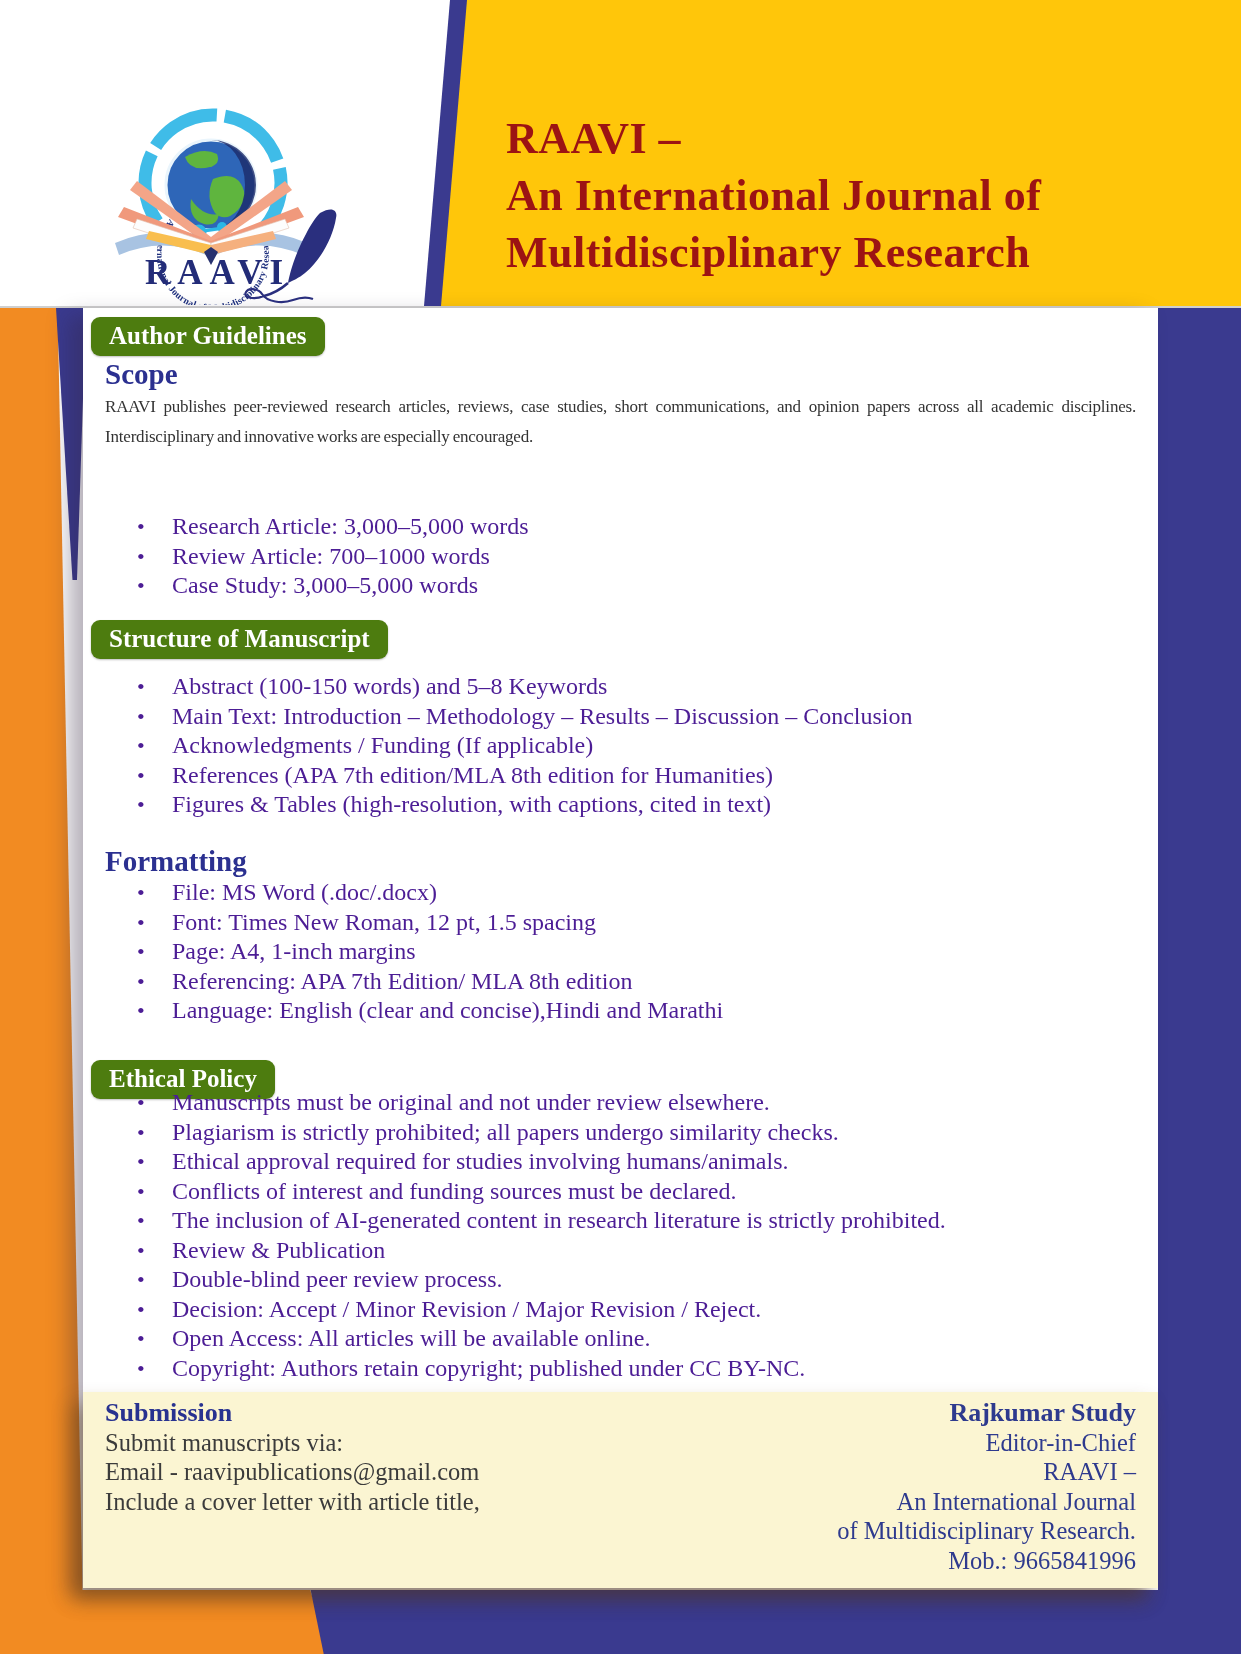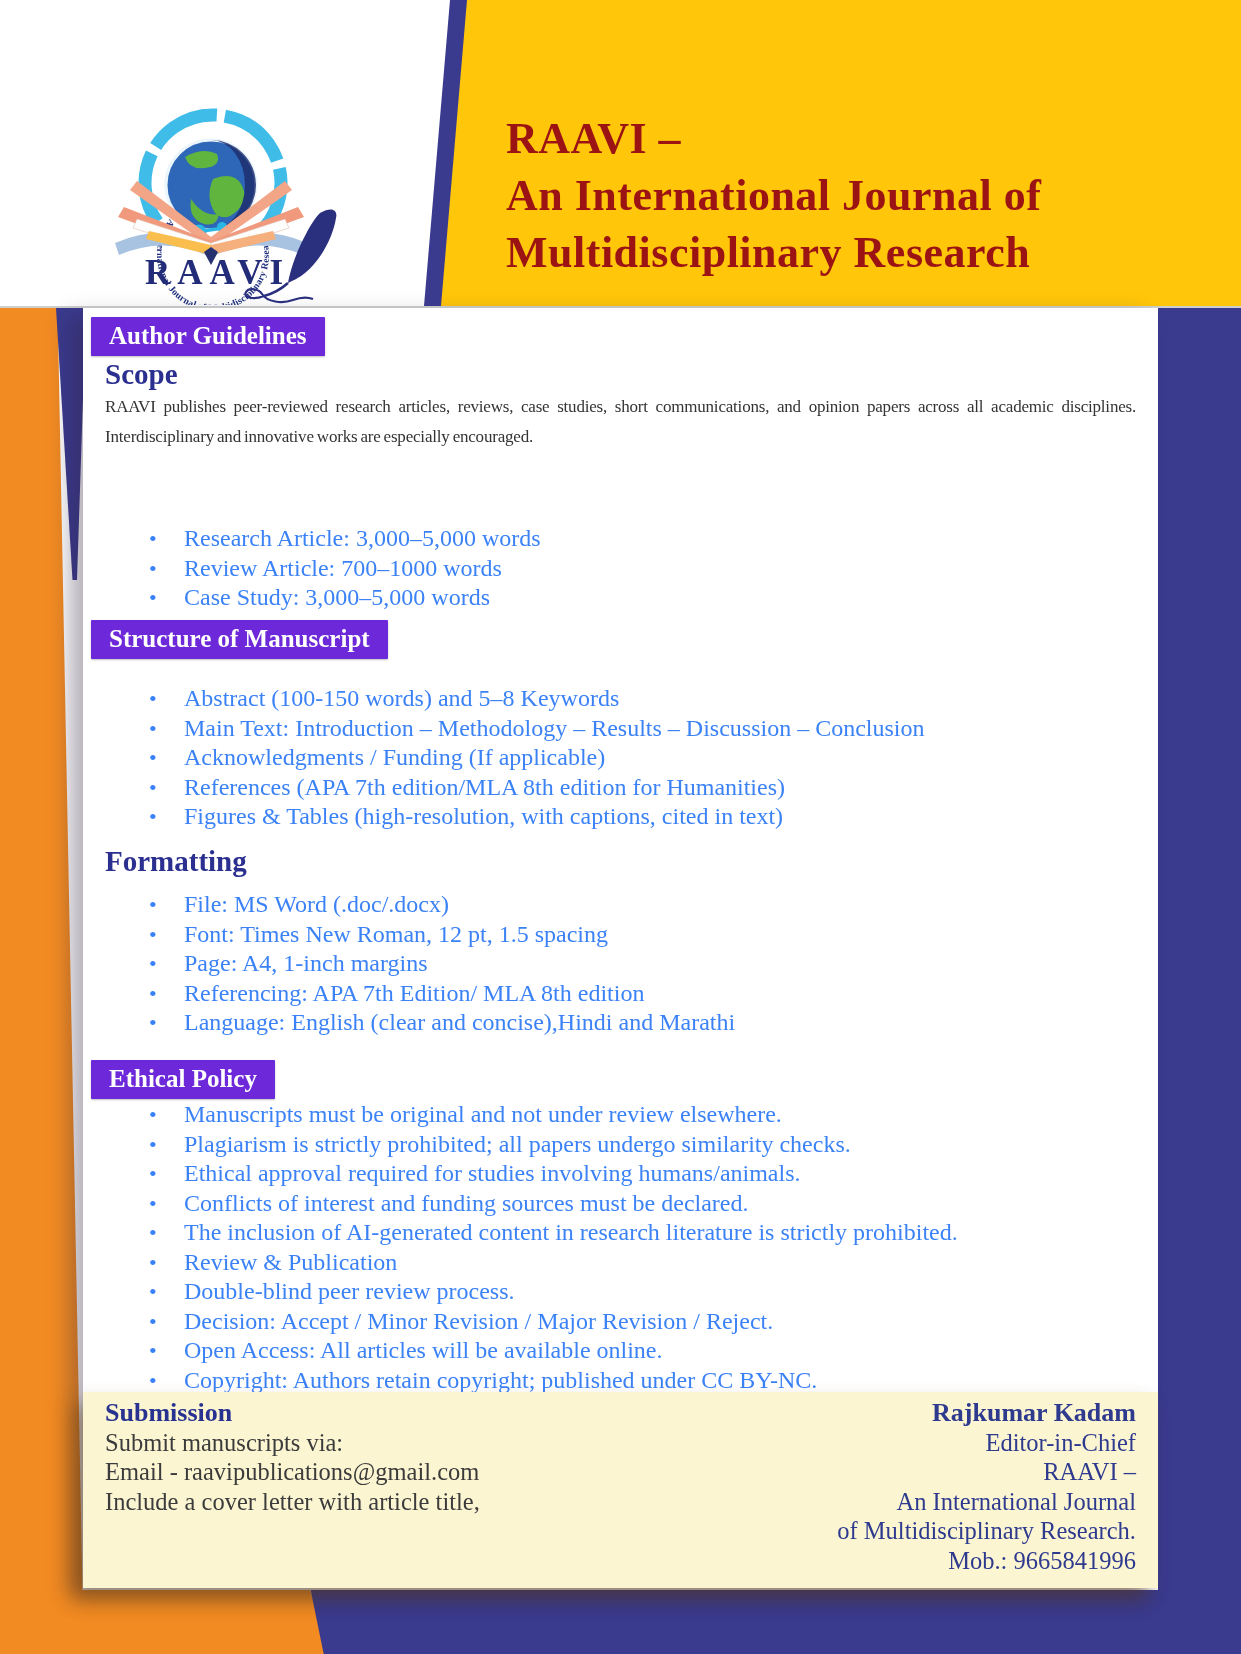--- a/index.html
+++ b/index.html
@@ -21,30 +21,30 @@
   .yellow-box{left:0;top:0;width:1241px;height:306px;background:#FFC60A;
               clip-path:polygon(466px 0,1241px 0,1241px 306px,440px 306px);z-index:2;}
   .navy-stripe{left:0;top:0;width:1241px;height:306px;background:#3A3A8F;
               clip-path:polygon(450px 0,467px 0,441px 306px,424px 306px);z-index:3;}
   .masthead{position:absolute;left:506px;top:110px;z-index:4;color:#9C1313;font-weight:bold;
             font-size:44px;line-height:57px;letter-spacing:.5px;}
   .logo-wrap{position:absolute;left:85px;top:95px;width:270px;height:210px;z-index:4;}
   
   .card{position:absolute;left:83px;top:308px;width:1075px;height:1280px;background:#ffffff;
         box-shadow:-14px 8px 20px rgba(50,35,60,.35);z-index:2;}
-  .badge{position:absolute;left:91px;z-index:3;background:#6d28d9;color:#ffffff;font-weight:bold;
-         font-size:25px;line-height:28px;padding:5px 18px 6px 18px;border-radius:1px;
+  .badge{position:absolute;left:91px;z-index:3;background:#4d7c0f;color:#ffffff;font-weight:bold;
+         font-size:25px;line-height:28px;padding:5px 18px 6px 18px;border-radius:9px;
          box-shadow:0 1px 2px rgba(0,0,0,.25);}
   .b1{top:317px;} .b2{top:620px;} .b3{top:1060px;}
   .hblue{position:absolute;left:105px;z-index:3;color:#2B3090;font-weight:bold;font-size:29px;line-height:34px;}
   .h-scope{top:357px;} .h-mc{top:481px;} .h-fmt{top:844px;}
   .para{position:absolute;left:105px;top:392px;width:1031px;z-index:3;color:#333333;
         font-size:17px;line-height:29.5px;text-align:justify;letter-spacing:-.2px;word-spacing:-1px;}
-  ul.blist{position:absolute;left:105px;width:1031px;z-index:3;margin:12px;padding:0;list-style:none;
-        color:#3b82f6;font-size:24px;line-height:29.5px;}
+  ul.blist{position:absolute;left:105px;width:1031px;z-index:3;margin:0;padding:0;list-style:none;
+        color:#4c1d95;font-size:24px;line-height:29.5px;}
   ul.blist li{position:relative;padding-left:67px;}
   ul.blist li::before{content:"\2022";position:absolute;left:32px;font-size:22px;}
   .ul1{top:512px;} .ul2{top:672px;} .ul3{top:878px;} .ul4{top:1088px;}
   
   .cream{position:absolute;left:83px;top:1392px;width:1075px;height:196px;background:#FBF5D2;
          box-shadow:-10px 12px 18px rgba(90,60,20,.45);z-index:3;}
   .sub-left{position:absolute;left:22px;top:6px;width:600px;color:#3B3B3B;
             font-size:24.5px;line-height:29.5px;}
   .sub-left .subhead{color:#283290;font-weight:bold;font-size:26px;}
   .sub-right{position:absolute;right:22px;top:6px;width:640px;text-align:right;color:#2E3A8E;
@@ -169,21 +169,21 @@
   </ul>
 
   <div class="cream">
     <div class="sub-left">
       <div class="subhead">Submission</div>
       <div>Submit manuscripts via:</div>
       <div>Email - raavipublications@gmail.com</div>
       <div>Include a cover letter with article title,</div>
     </div>
     <div class="sub-right">
-      <div class="ename">Rajkumar Kadam</div>
+      <div class="ename">Rajkumar Study</div>
       <div>Editor-in-Chief</div>
       <div>RAAVI –</div>
       <div>An International Journal</div>
       <div>of Multidisciplinary Research.</div>
       <div>Mob.: 9665841996</div>
     </div>
   </div>
 
 </div>
 

